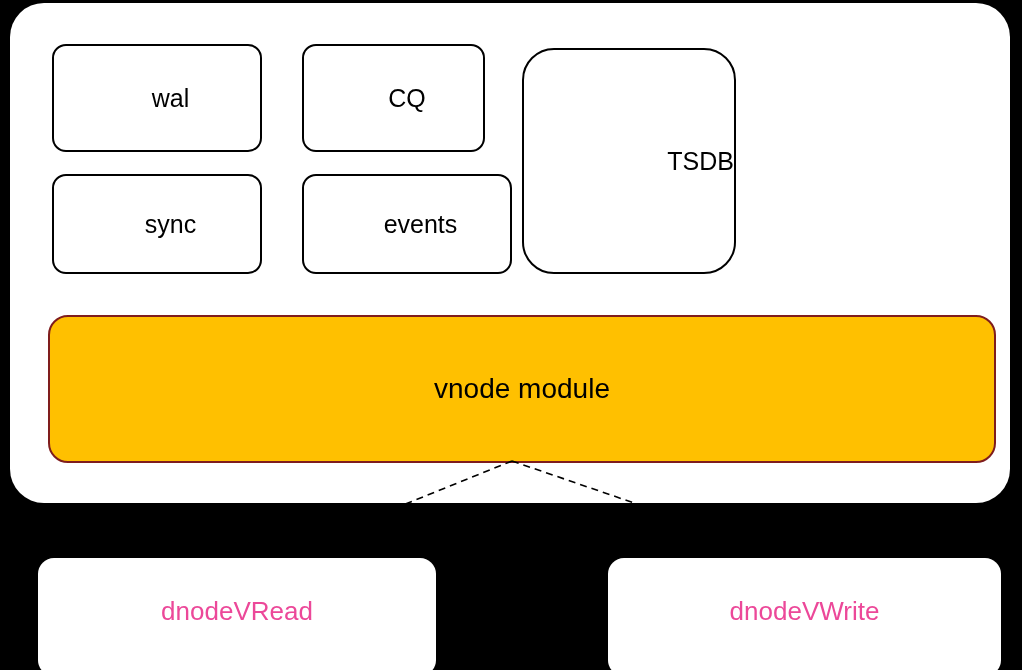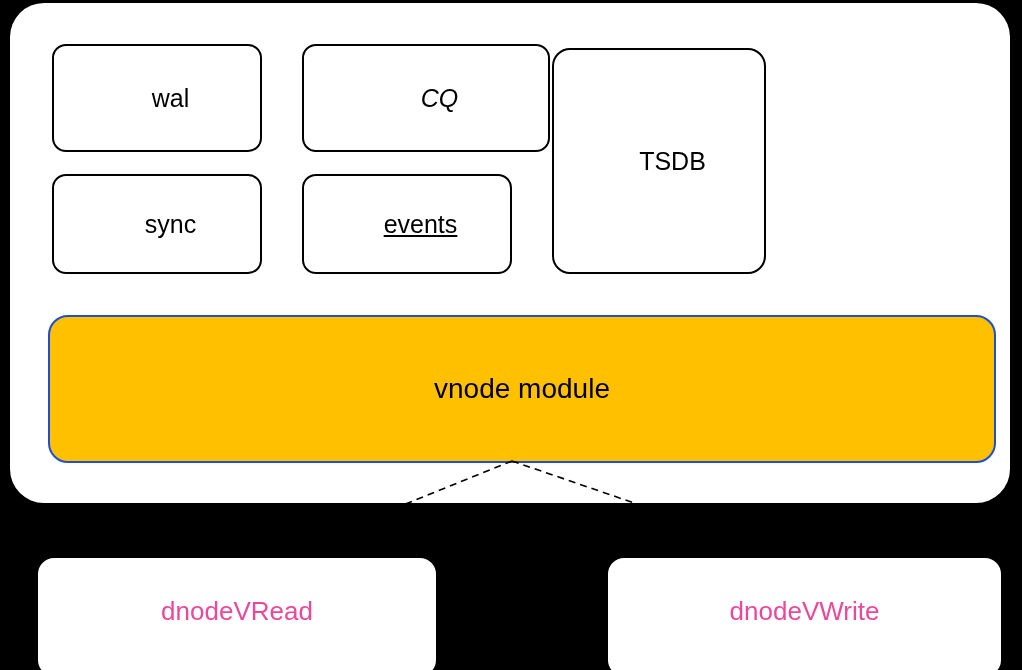--- a/index.html
+++ b/index.html
@@ -45,34 +45,34 @@
   }
   .module-box > .label {
     font-size: 25px;
     color: #000000;
     line-height: 1;
     white-space: nowrap;
   }
 
   .box-wal    { left: 42px;  top: 41px;  width: 210px; height: 108px; }
   .box-sync   { left: 42px;  top: 171px; width: 210px; height: 100px; }
-  .box-cq     { left: 292px; top: 41px;  width: 248px; height: 108px; font-style: italic; }
-  .box-events { left: 292px; top: 171px; width: 210px; height: 100px; text-decoration: underline; }
-  .box-tsdb   { left: 542px; top: 45px;  width: 214px; height: 226px; border-radius: 18px; }
+  .box-cq     { left: 292px; top: 41px;  width: 183px; height: 108px; }
+  .box-events { left: 292px; top: 171px; width: 210px; height: 100px; }
+  .box-tsdb   { left: 512px; top: 45px;  width: 214px; height: 226px; border-radius: 32px; justify-content: flex-end; }
   .box-query  { left: 772px; top: 48px;  width: 222px; height: 223px; border-radius: 18px; }
 
   
   .vnode-module {
     position: absolute;
     left: 38px;
     top: 312px;
     width: 948px;
     height: 148px;
     background: #ffc000;
-    border: 2px solid #1d4ed8;
+    border: 2px solid #7f1d1d;
     border-radius: 20px;
     box-sizing: border-box;
     display: flex;
     align-items: center;
     justify-content: center;
   }
   .vnode-module > .label {
     font-size: 28px;
     color: #000000;
     line-height: 1;

